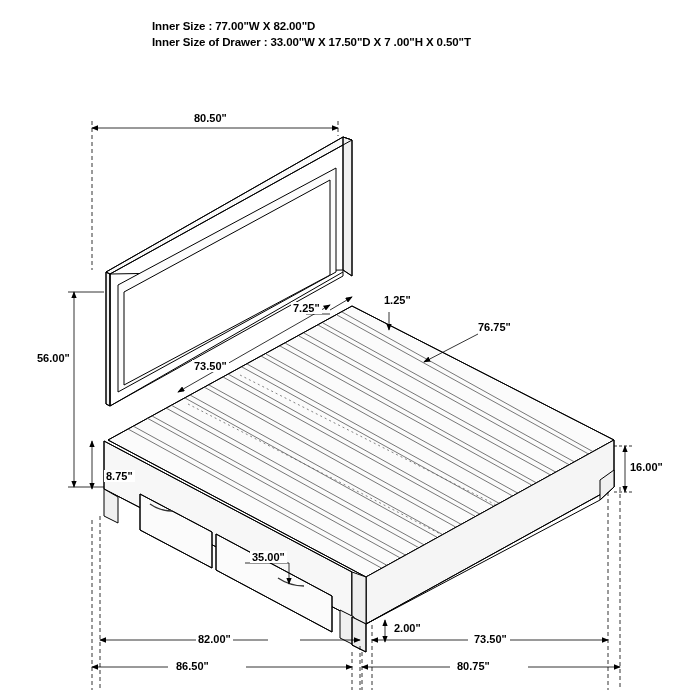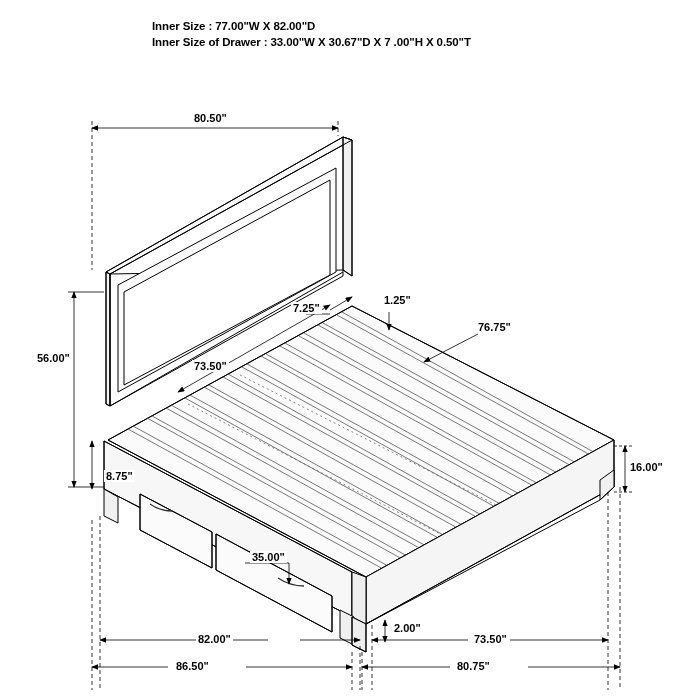--- a/index.html
+++ b/index.html
@@ -48,21 +48,21 @@
   .dimlabel.vert {
     padding: 0 1px;
   }
 </style>
 </head>
 <body>
 
 <div id="stage">
 
   <div class="spec" id="spec1">Inner Size : 77.00"W X 82.00"D</div>
-  <div class="spec" id="spec2">Inner Size of Drawer : 33.00"W X 30.67"D X 7 .00"H X 0.50"T</div>
+  <div class="spec" id="spec2">Inner Size of Drawer : 33.00"W X 17.50"D X 7 .00"H X 0.50"T</div>
 
   <svg id="drawing" viewBox="0 0 700 700">
     <defs>
       <marker id="arrEnd" markerWidth="9" markerHeight="7" refX="8" refY="3.5" orient="auto">
         <polygon points="0,0 9,3.5 0,7" fill="#000"></polygon>
       </marker>
       <marker id="arrStart" markerWidth="9" markerHeight="7" refX="1" refY="3.5" orient="auto">
         <polygon points="9,0 0,3.5 9,7" fill="#000"></polygon>
       </marker>
     </defs>

